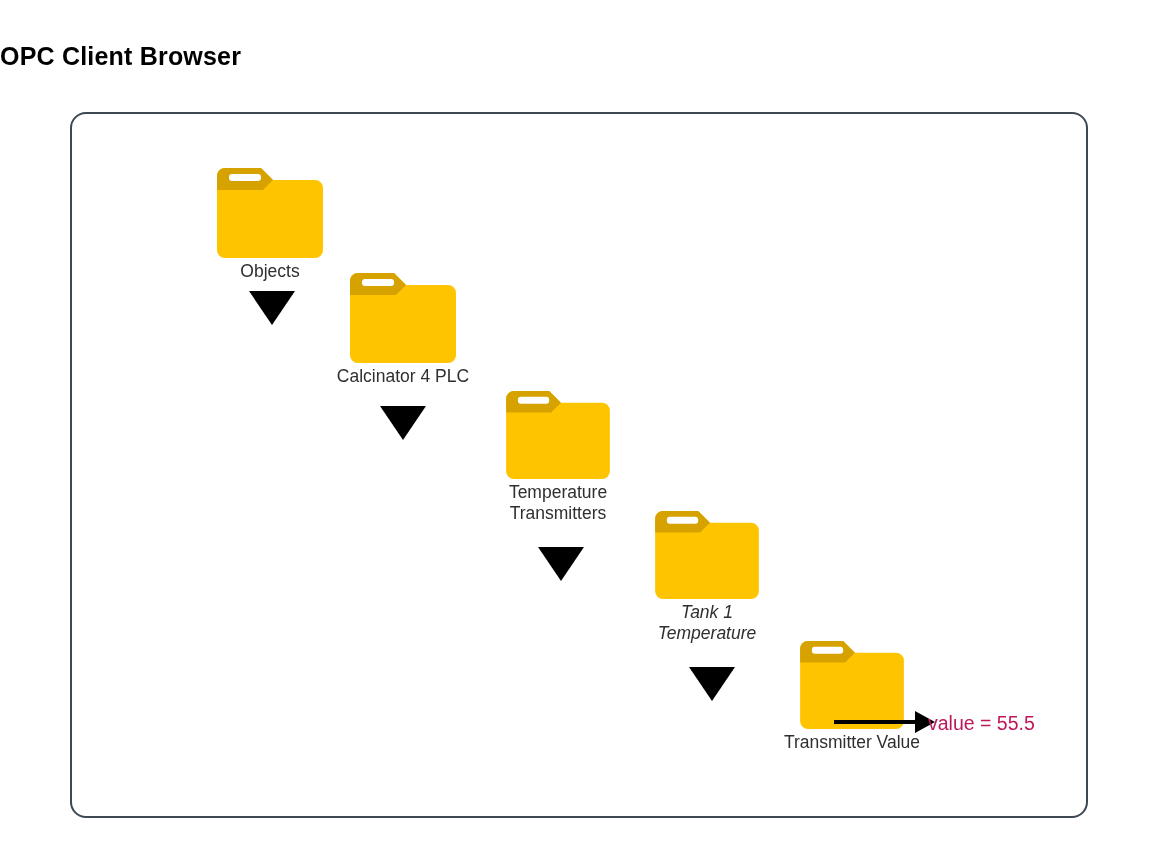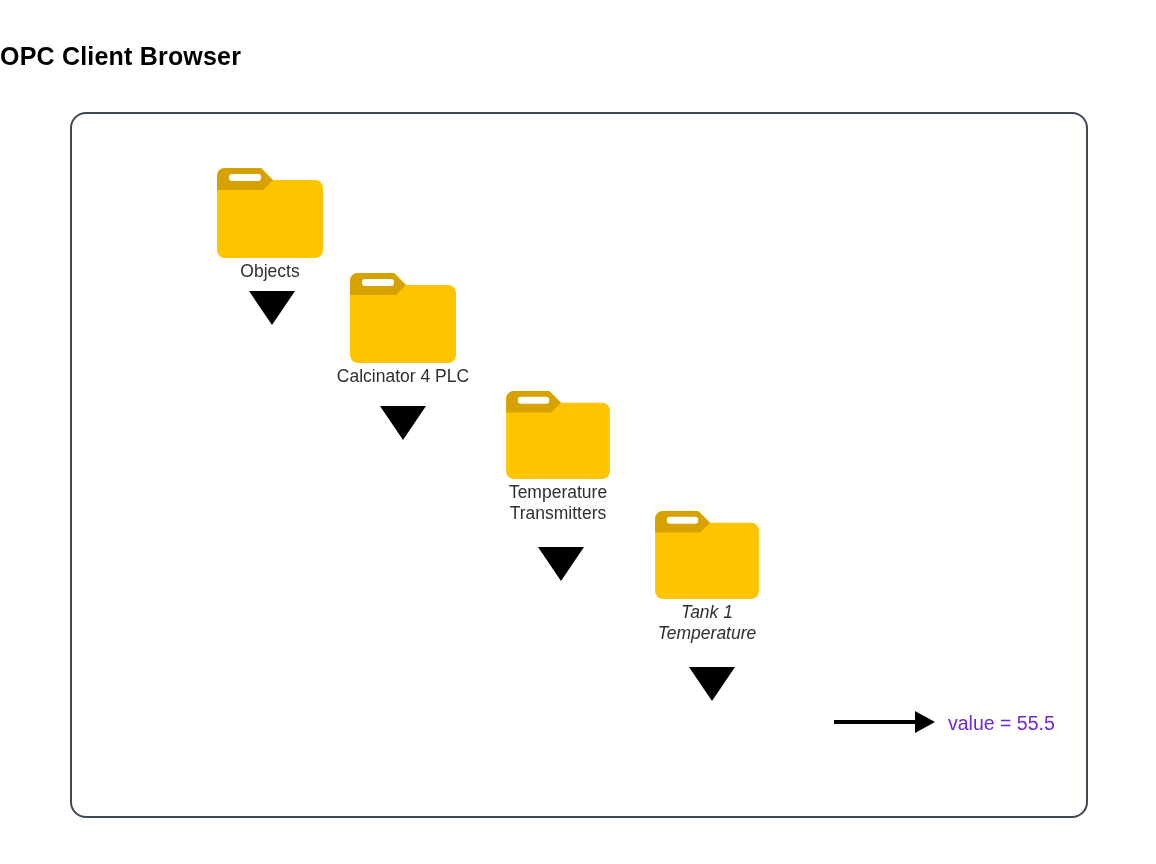--- a/index.html
+++ b/index.html
@@ -80,23 +80,22 @@
     position: absolute;
     width: 0;
     height: 0;
     border-top: 11px solid transparent;
     border-bottom: 11px solid transparent;
     border-left: 20px solid #000000;
   }
   .value-text {
     position: absolute;
     font-size: 19.5px;
-    color: #6d28d9;
+    color: #be185d;
     white-space: nowrap;
-    margin-left: 20px;
   }
 
   
   #node-objects      { left: 78px;  top: 52px;  }
   #node-plc          { left: 211px; top: 157px; }
   #node-temptx       { left: 366px; top: 275px; }
   #node-tank1        { left: 515px; top: 395px; font-style: italic; }
   #node-txvalue      { left: 660px; top: 525px; }
 
   #arrow-1 { left: 177px; top: 177px; }
@@ -162,18 +161,28 @@
         <path d="M2 10 a8 8 0 0 1 8-8 h36 l12 12 l-10 10 h-46 z" fill="#d6a200"></path>
         <rect x="14" y="8" width="32" height="7" rx="3" fill="#ffffff"></rect>
       </svg>
     </div>
     <div class="node-label">Tank 1
 Temperature</div>
   </div>
 
   <div class="down-arrow" id="arrow-4"></div>
 
+  <div class="node" id="node-txvalue">
+    <div class="folder-wrap">
+      <svg class="folder-icon" width="108" height="91" viewBox="0 0 110 93">
+        <path d="M2 10 a8 8 0 0 1 8-8 h36 l12 12 h42 a8 8 0 0 1 8 8 v62 a8 8 0 0 1 -8 8 h-90 a8 8 0 0 1 -8 -8 z" fill="#ffc400"></path>
+        <path d="M2 10 a8 8 0 0 1 8-8 h36 l12 12 l-10 10 h-46 z" fill="#d6a200"></path>
+        <rect x="14" y="8" width="32" height="7" rx="3" fill="#ffffff"></rect>
+      </svg>
+    </div>
+    <div class="node-label">Transmitter Value</div>
+  </div>
 
   <div class="value-arrow-line" id="value-line"></div>
   <div class="value-arrow-head" id="value-head"></div>
   <div class="value-text" id="value-label">value = 55.5</div>
 
 </div>
 
 </body></html>

